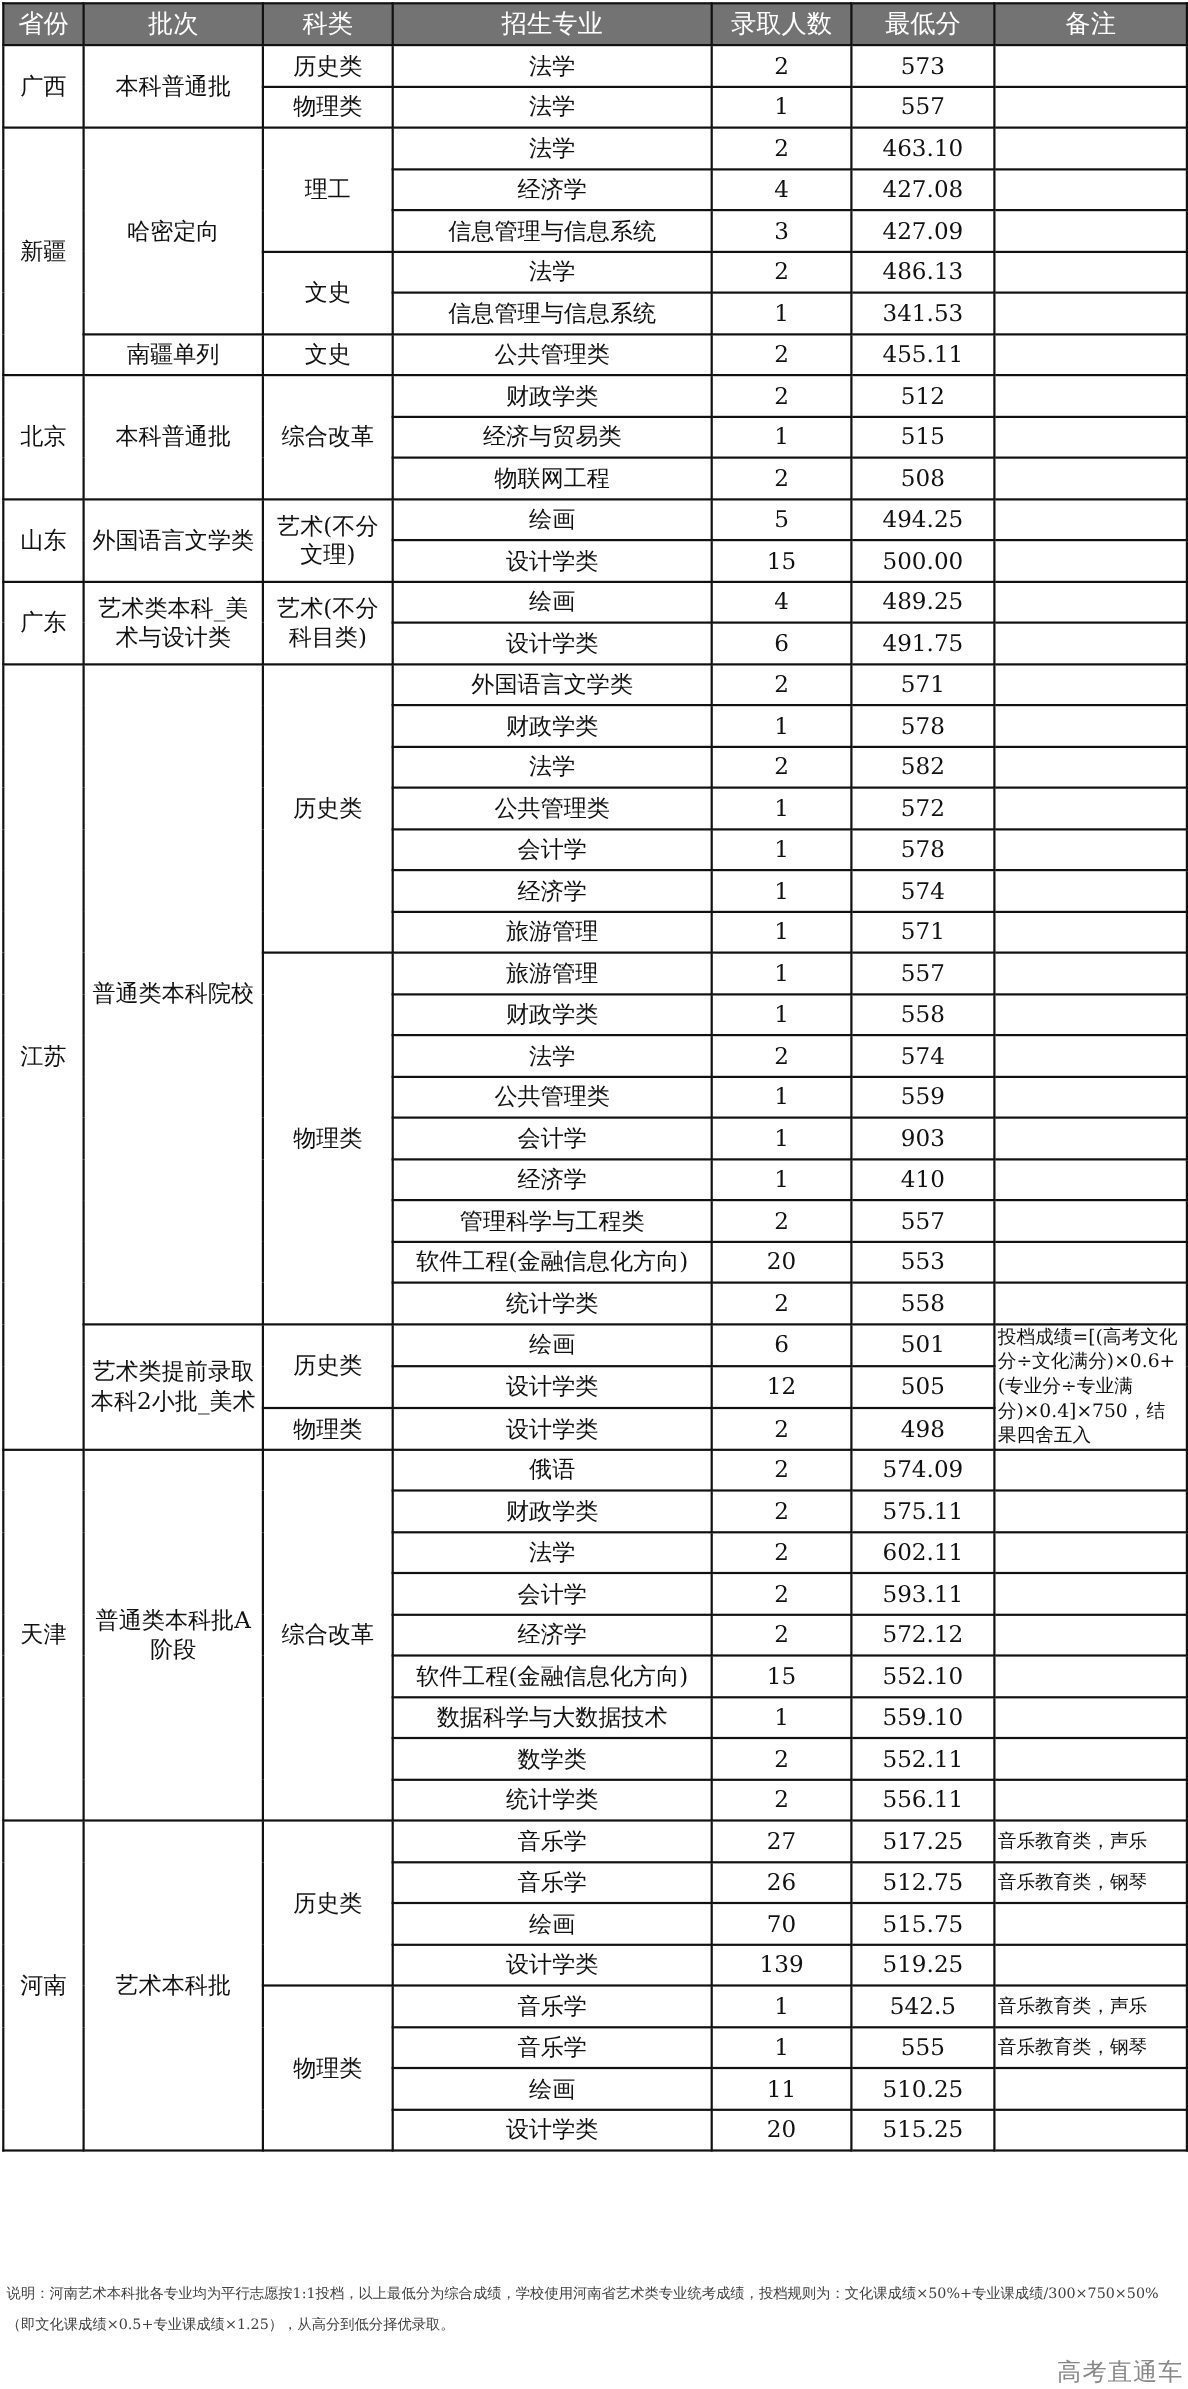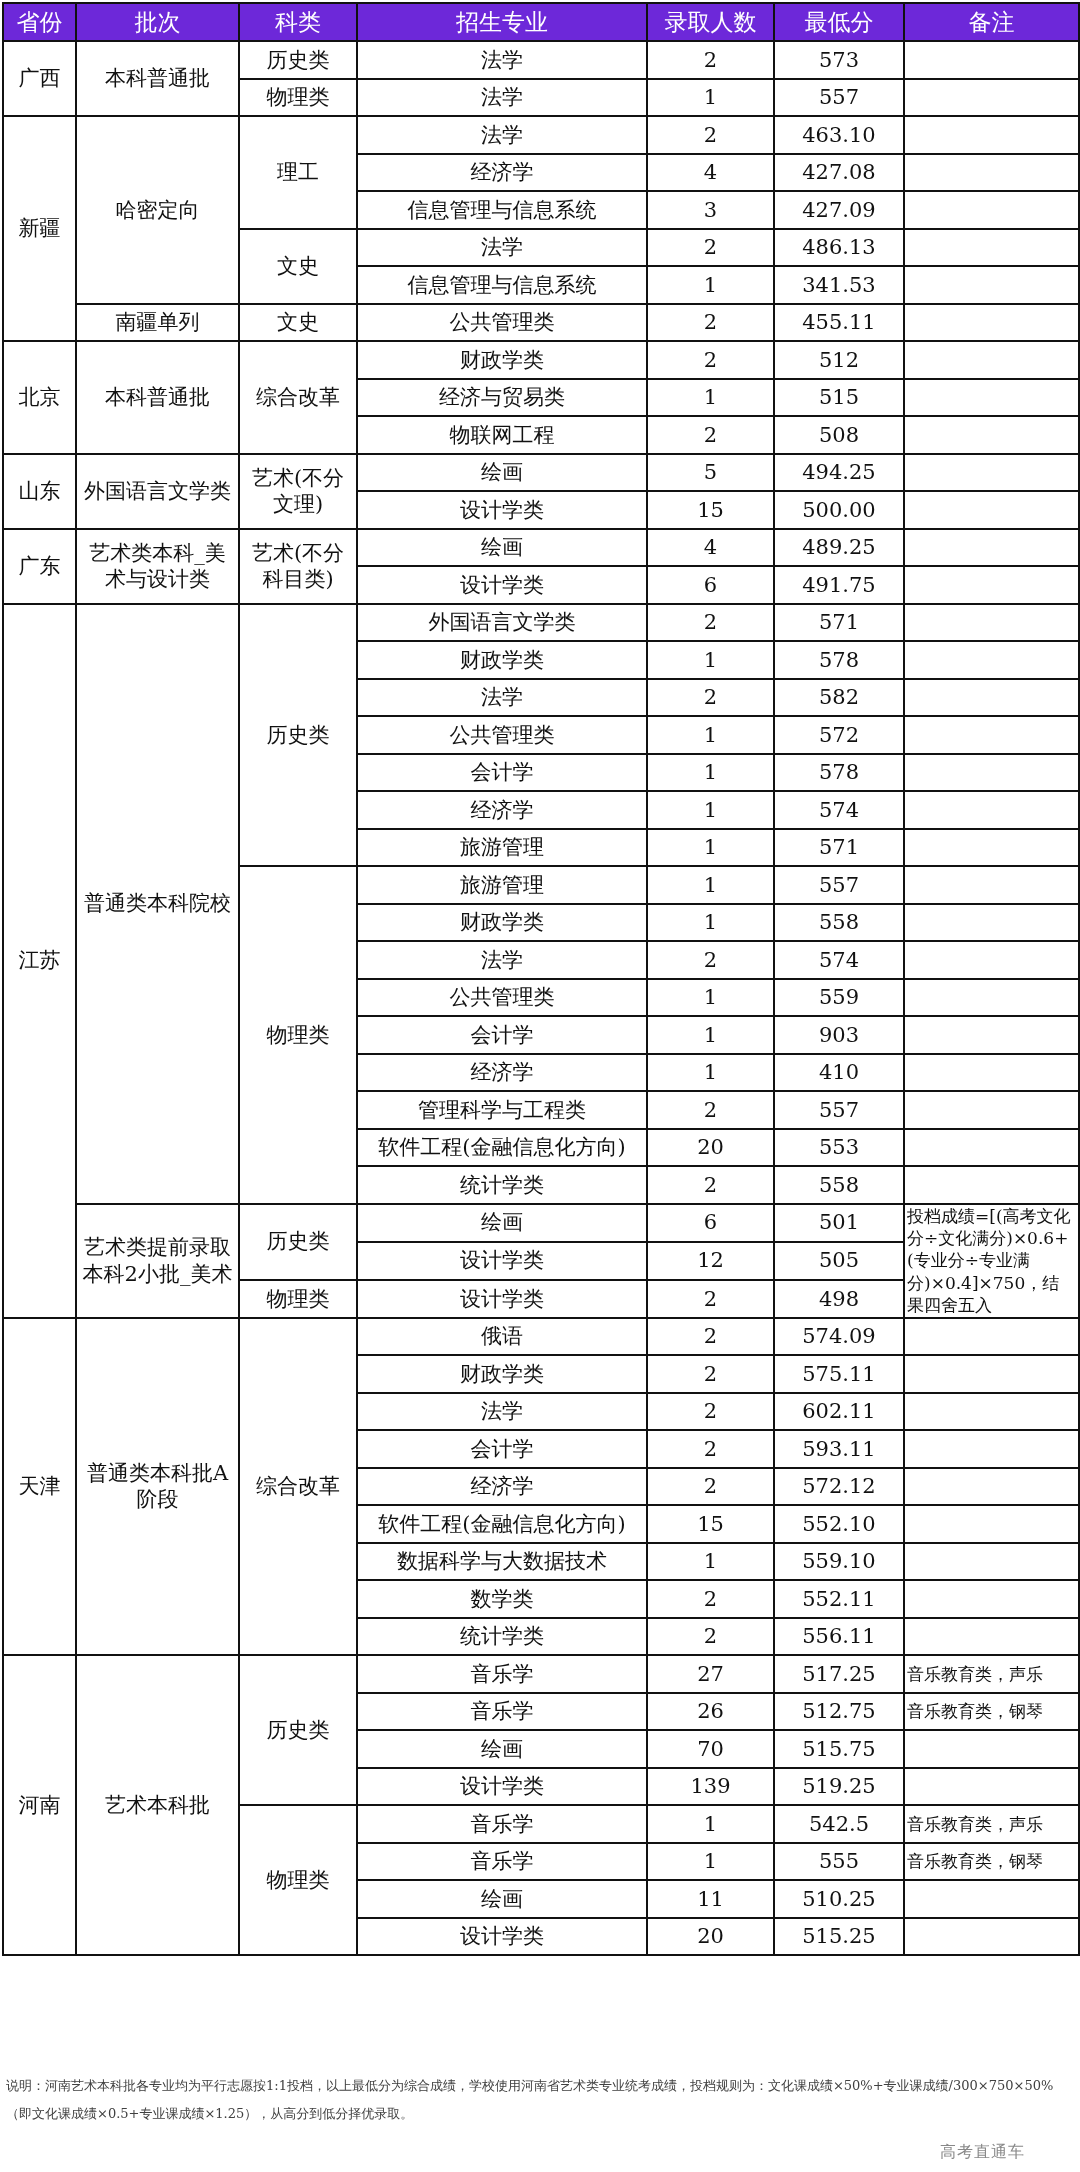--- a/index.html
+++ b/index.html
@@ -1,25 +1,25 @@
 <!DOCTYPE html>
 <html><head>
 <meta charset="utf-8">
 <style>
   html, body { margin:0; padding:0; background:#ffffff; }
   body { width:1080px; height:2172px; position:relative; overflow:hidden;
          font-family:"DejaVu Serif","Liberation Serif",serif; color:#111; }
   table { position:absolute; left:2px; top:2px; width:1076px; border-collapse:collapse; table-layout:fixed; }
   th, td { border:2px solid #111; text-align:center; vertical-align:middle; padding:0; font-size:21px; line-height:1.25; }
-  th { background:#6d28d9; color:#fff; height:36px; font-weight:normal; font-size:23px; }
+  th { background:#737373; color:#fff; height:36px; font-weight:normal; font-size:23px; }
   td { height:35.5px; }
   td.note { text-align:left; font-size:17px; line-height:1.32; padding:0 2px;border-radius:18px; }
   td.wrap { padding:0 4px; }
   .footer { position:absolute; left:6px; top:2072px; width:1066px; font-size:13px; line-height:28px; color:#404040; }
-  .watermark { position:absolute; left:940px; top:2142px; font-size:16px; color:#888; letter-spacing:1px; }
+  .watermark { position:absolute; left:961px; top:2142px; font-size:22px; color:#888; letter-spacing:1px; }
 </style>
 </head>
 <body>
 
 <table>
   <colgroup>
     <col style="width:73px">
       <col style="width:163px">
       <col style="width:118px">
       <col style="width:290px">

